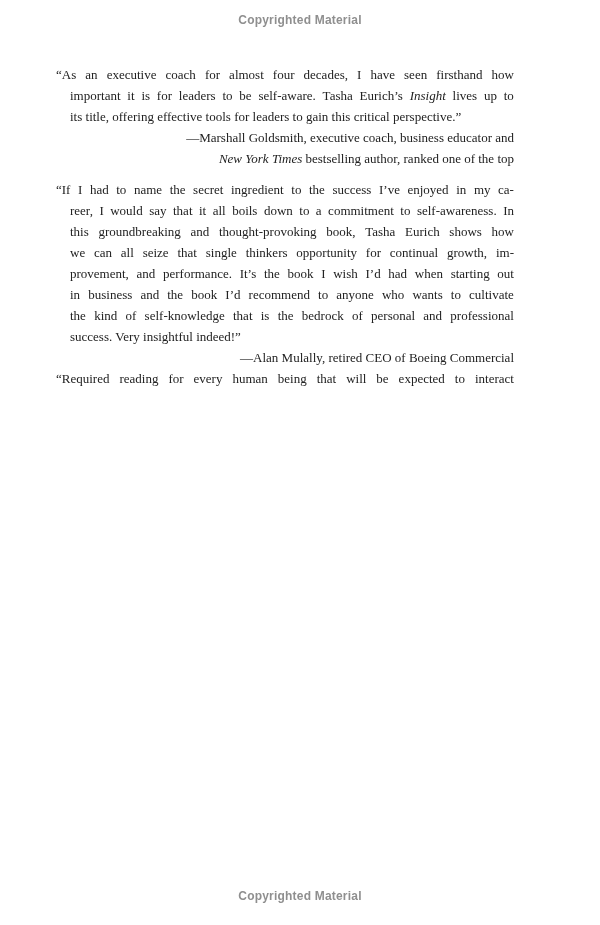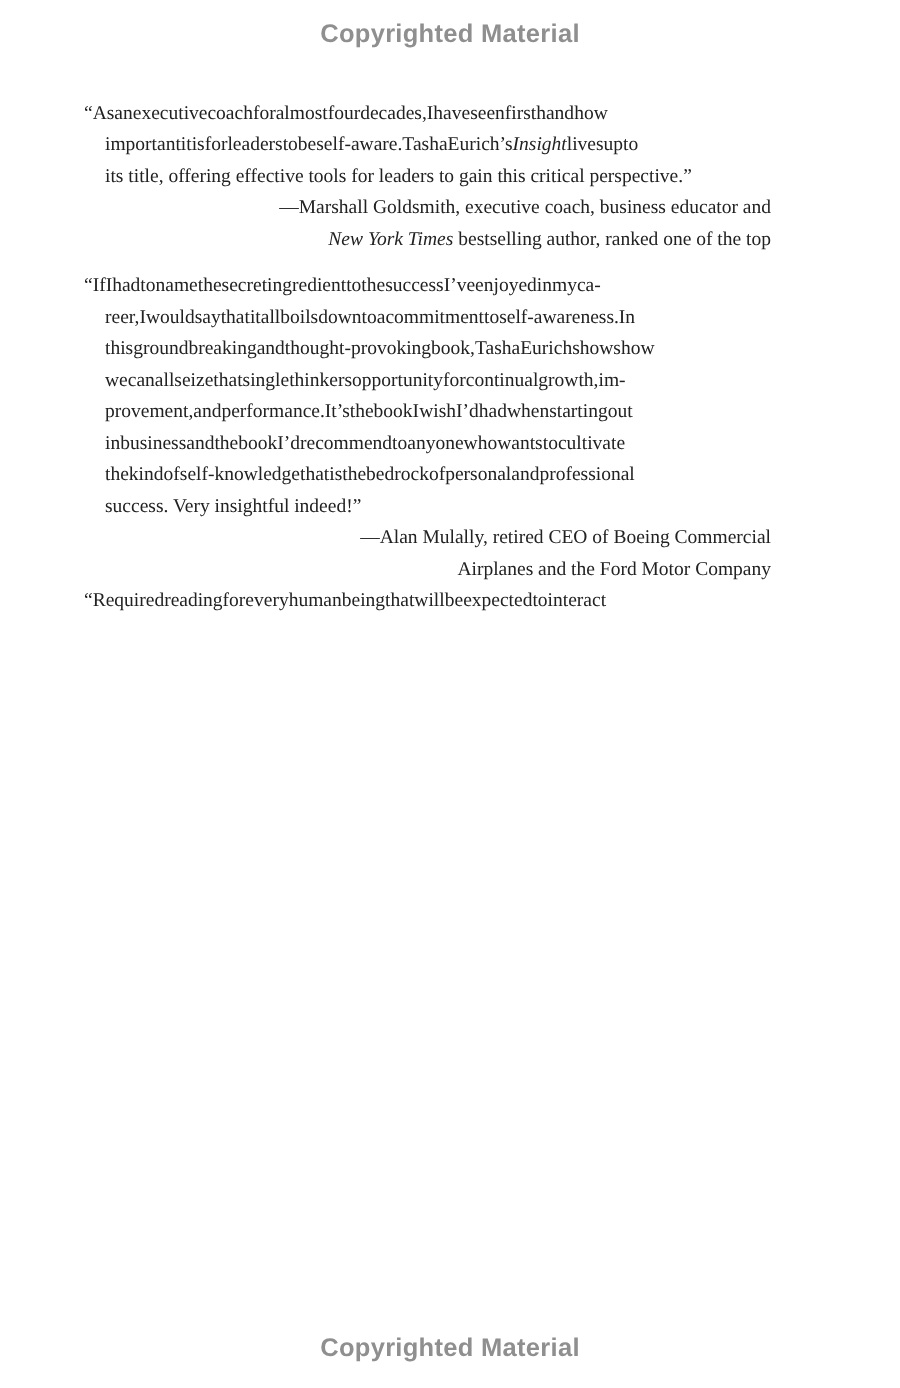--- a/index.html
+++ b/index.html
@@ -14,21 +14,21 @@
     font-family: "Liberation Serif", serif;
     overflow: hidden;
   }
   .copyright {
     position: absolute;
     left: 0;
     width: 600px;
     text-align: center;
     font-family: "Liberation Sans", sans-serif;
     font-weight: bold;
-    font-size: 17px;
+    font-size: 12px;
     color: var(--label-color, #8f8f8f);
     letter-spacing: 0.2px;
   }
   .copyright.top { top: 13px; }
   .copyright.bottom { top: 889px; }
 
   .content {
     position: absolute;
     top: 64px;
     left: 70px;
@@ -40,21 +40,21 @@
   .content section[data-blurb="1"] { margin-bottom: 0; }
 
   .line {
     height: 21px;
     line-height: 21px;
     white-space: nowrap;
   }
   
   .line.jus {
     display: flex;
-    justify-content: flex-start;
+    justify-content: space-between;
     white-space: normal;
   }
   
   .line.hang { margin-left: -14px; }
   .line.attr { text-align: right; }
   .it { font-style: italic; }
 </style>
 </head>
 <body>
 
@@ -204,21 +204,20 @@
           <span>bedrock</span>
           <span>of</span>
           <span>personal</span>
           <span>and</span>
           <span>professional</span>
         </div>
         <div class="line"><span>success. Very insightful indeed!”</span></div>
       </div>
     <div class="attribution-block">
         <div class="line attr"><span>—Alan Mulally, retired CEO of Boeing Commercial</span></div>
-        <div class="line attr"><span>Airplanes and the Ford Motor Company</span></div>
       </div>
   </section>
   <section class="blurb" data-blurb="2">
     <div class="quote-block">
         <div class="line jus hang">
           <span>“Required</span>
           <span>reading</span>
           <span>for</span>
           <span>every</span>
           <span>human</span>

